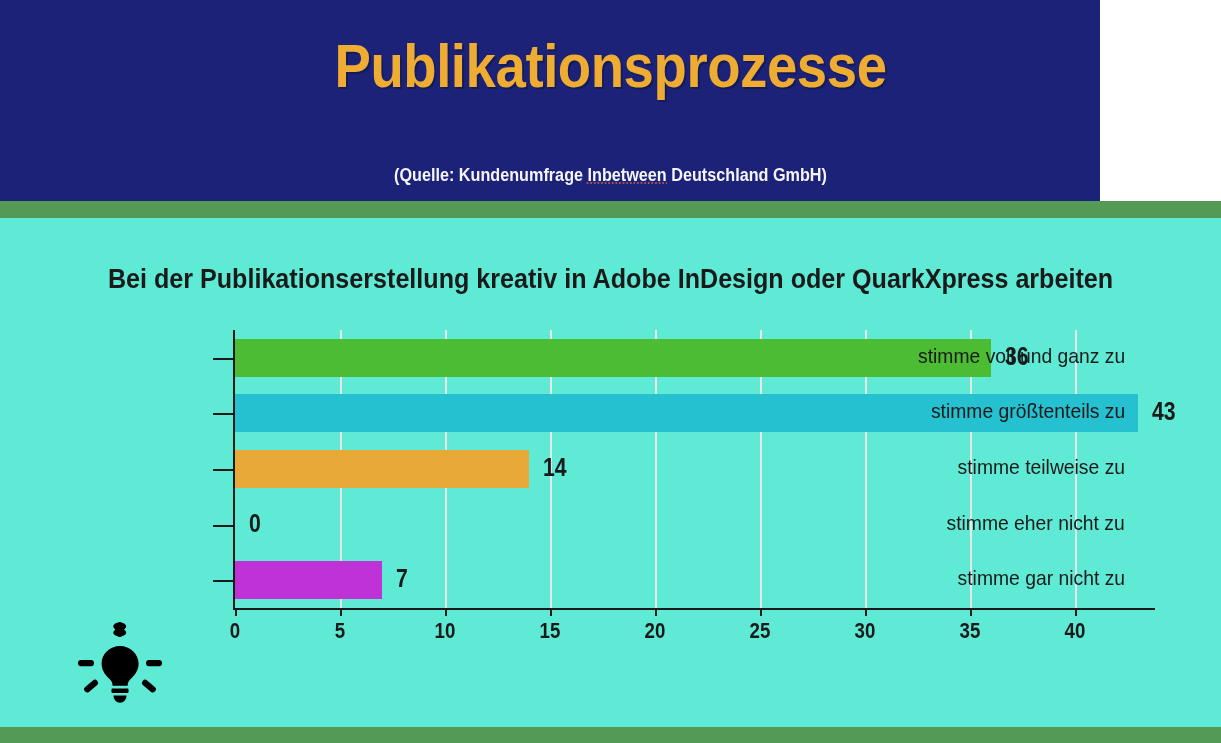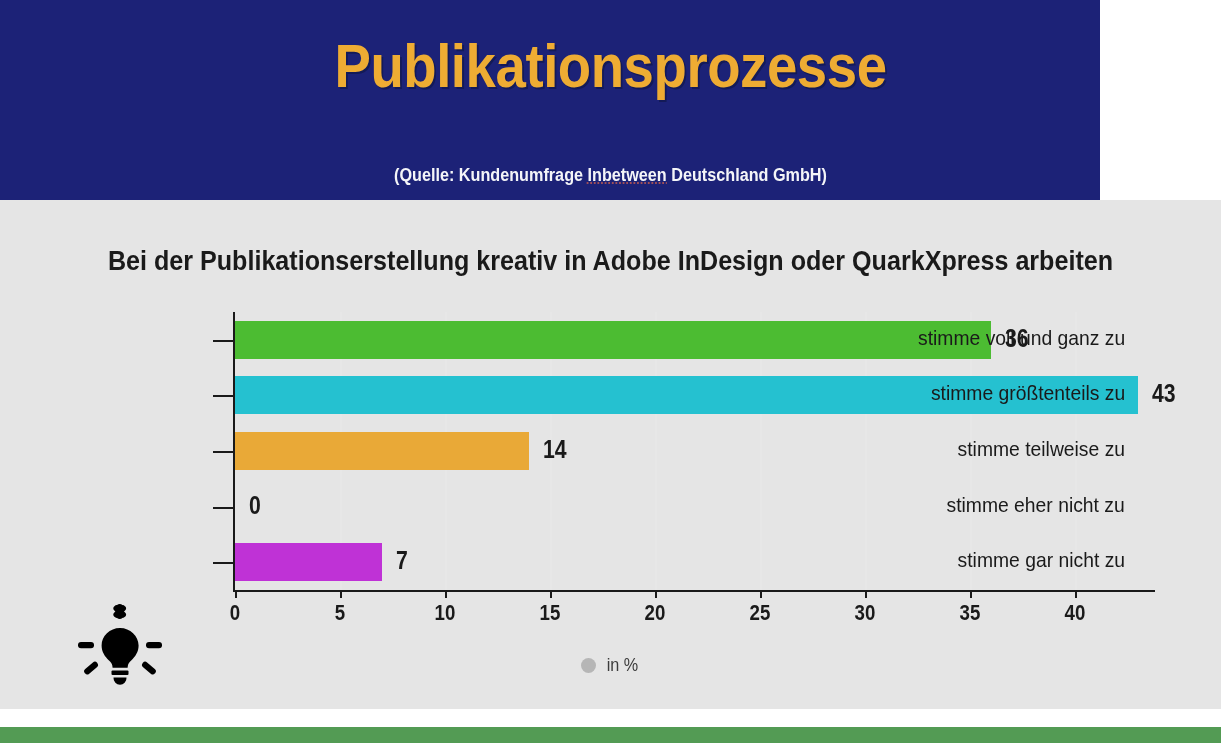--- a/index.html
+++ b/index.html
@@ -76,24 +76,24 @@
     top: 727px;
     width: 1221px;
     height: 16px;
     background: #539b54;
   }
 
   
   .chart-wrap {
     position: absolute;
     left: 0;
-    top: 200px;
+    top: 218px;
     width: 1221px;
     height: 509px;
-    background: #e5e5e5;
+    background: #5eead4;
   }
   .chart-title {
     position: absolute;
     left: 0;
     top: 46px;
     width: 1221px;
     text-align: center;
     color: #1a1a1a;
     font-family: "Liberation Sans Narrow", "Liberation Sans", sans-serif;
     font-size: 27px;
@@ -278,24 +278,20 @@
       <div class="cat-label" style="right: 30px; top: 125px; left: auto; position: absolute;">stimme teilweise zu</div>
       <div class="bar-value" style="left: 14px; top: 178.6px;">0</div>
       <div class="tick-y" style="top: 194.6px;"></div>
       <div class="cat-label" style="right: 30px; top: 180.6px; left: auto; position: absolute;">stimme eher nicht zu</div>
       <div class="bar" style="top: 231.2px; width: 147.032px; background: rgb(191, 50, 214);"></div>
       <div class="bar-value" style="left: 161.032px; top: 234.2px;">7</div>
       <div class="tick-y" style="top: 250.2px;"></div>
       <div class="cat-label" style="right: 30px; top: 236.2px; left: auto; position: absolute;">stimme gar nicht zu</div>
     </div>
 
-  <div class="legend">
-    <span class="legend-dot"></span>
-    <span class="legend-label">in %</span>
-  </div>
 
   <div class="bulb">
     <svg viewBox="0 0 96 84" width="96" height="84" aria-hidden="true">
       <g fill="#000000">
         <path d="M48 26c-10.2 0-18.4 7.9-18.4 17.6 0 6.1 3.2 11.2 7.4 14.8 1.9 1.7 3 3.2 3.3 5.1l.3 2.2h15l.3-2.2c.3-1.9 1.4-3.4 3.3-5.1 4.2-3.6 7.4-8.7 7.4-14.8C66.4 33.9 58.2 26 48 26z"></path>
         <rect x="39.5" y="68.5" width="17" height="4.6" rx="1"></rect>
         <path d="M41.5 75.5h13c0 4.2-2.9 7.2-6.5 7.2s-6.5-3-6.5-7.2z"></path>
         <rect x="44.6" y="2" width="6.2" height="15" rx="3"></rect>
         <rect x="44.6" y="2" width="6.2" height="15" rx="3" transform="rotate(45 47.7 9.5)"></rect>
         <rect x="44.6" y="2" width="6.2" height="15" rx="3" transform="rotate(-45 47.7 9.5)"></rect>

